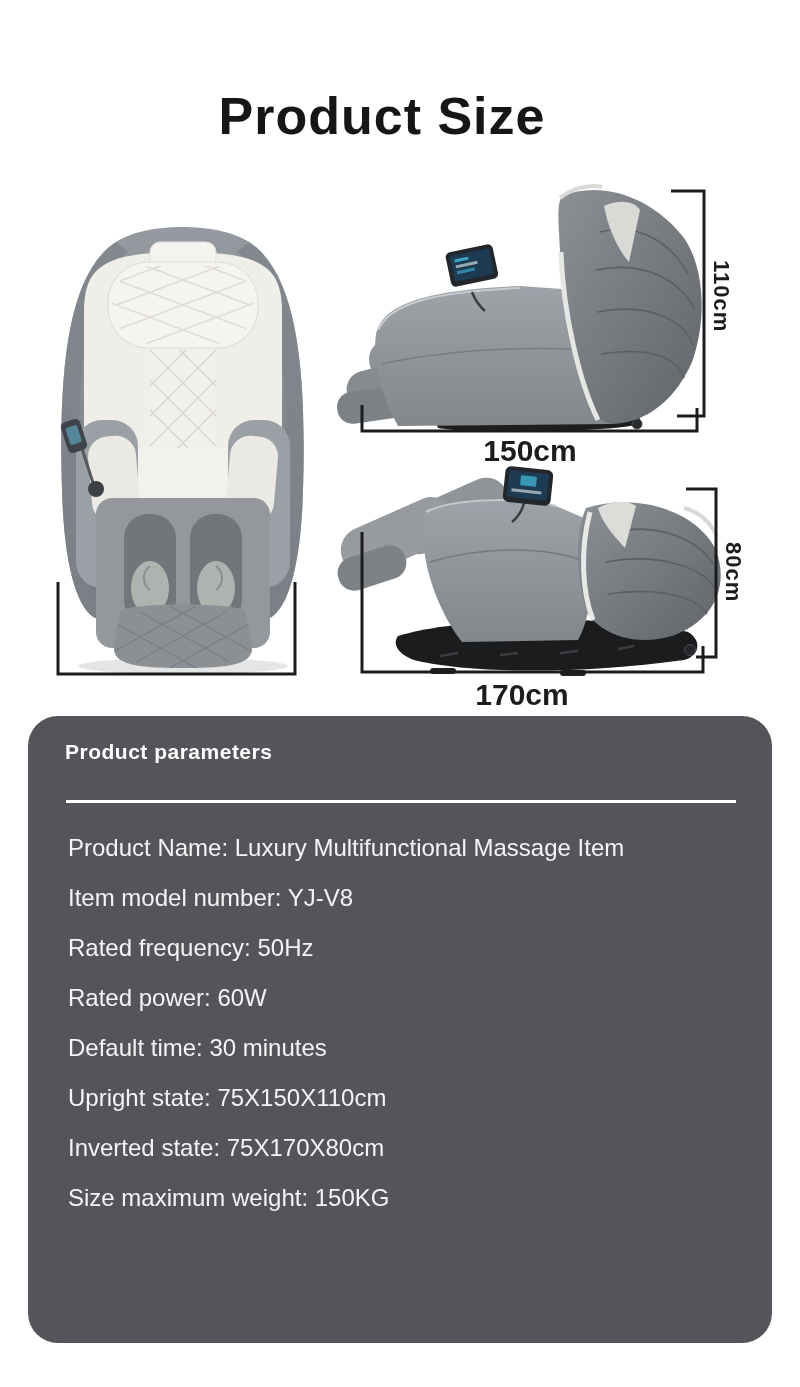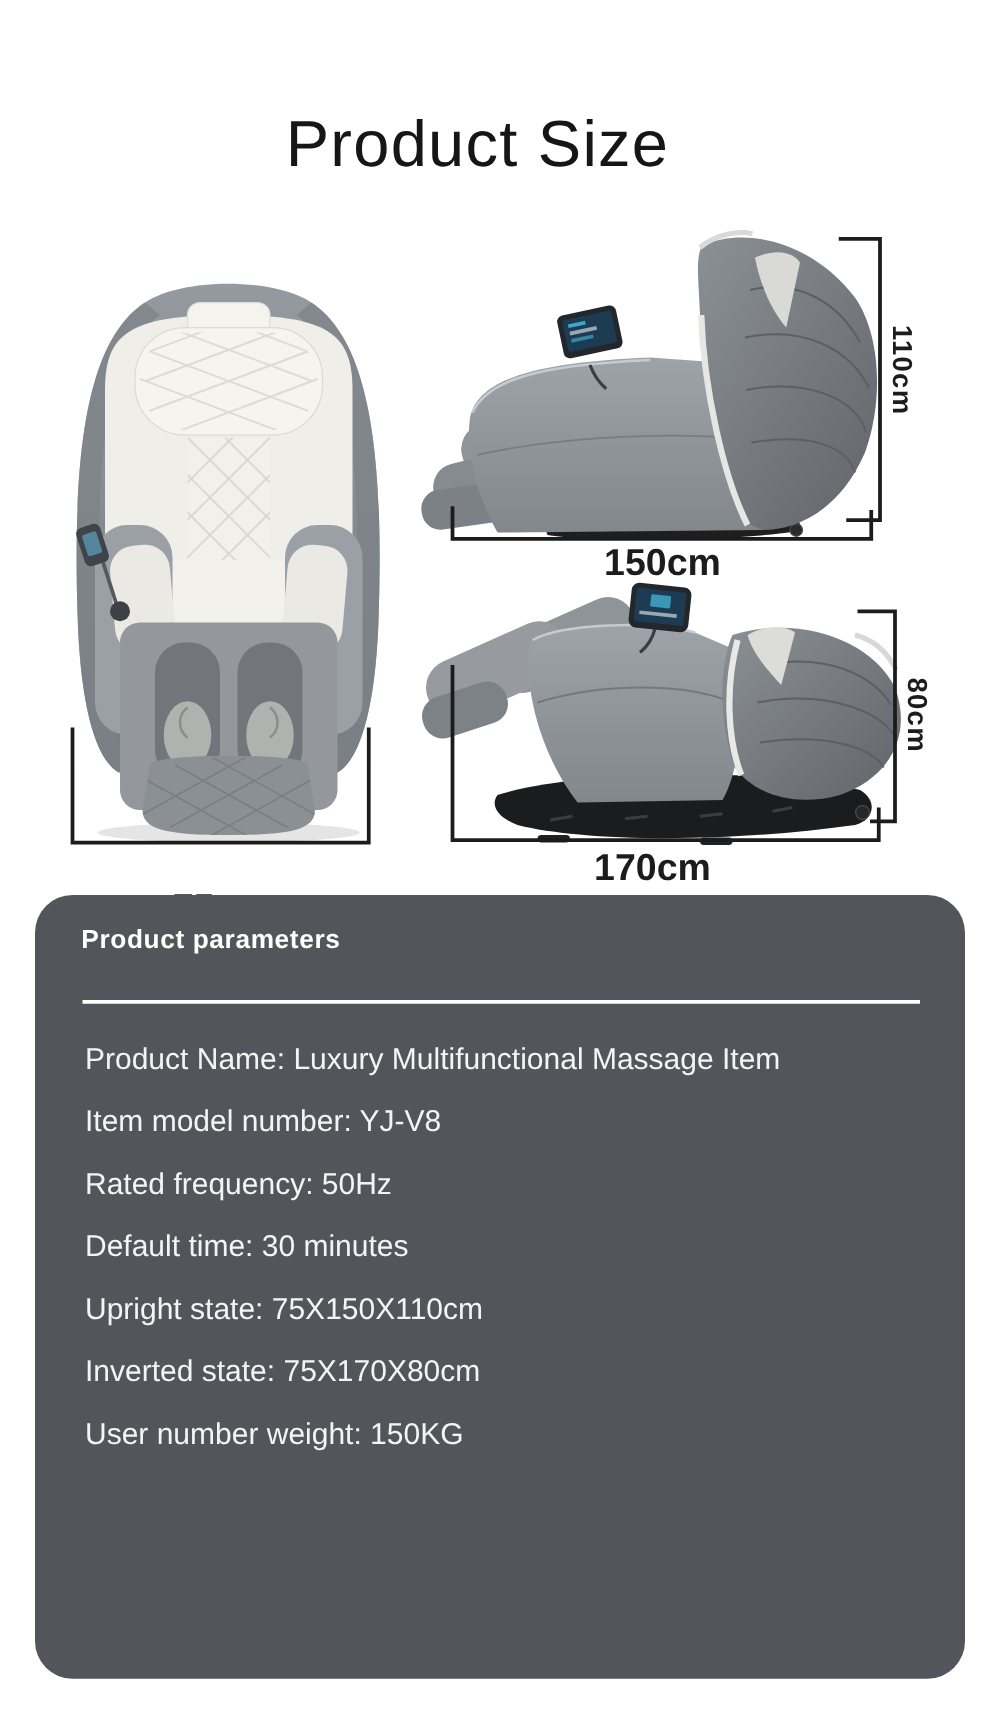--- a/index.html
+++ b/index.html
@@ -7,21 +7,21 @@
     --panel-text:#f4f4f4;
     --title-text:#161616;
     --dimension-text:#1c1c1c;
   }
   *{margin:0;padding:0;box-sizing:border-box;}
   body{background:#ffffff;font-family:"Liberation Sans",sans-serif;}
   .stage{position:relative;width:800px;height:1387px;background:#ffffff;overflow:hidden;margin:0 auto;}
 
   .page-title{
     position:absolute;left:0;top:86px;width:764px;
-    text-align:center;font-size:52px;font-weight:normal;
+    text-align:center;font-size:52px;font-weight:bold;
     letter-spacing:1px;color:var(--title-text);
   }
 
   .diagram-svg{position:absolute;left:0;top:0;width:800px;height:715px;}
 
   .dim-label{
     position:absolute;font-size:30px;font-weight:bold;color:var(--dimension-text);
     text-align:center;white-space:nowrap;
   }
   .dim-label.vertical{
@@ -225,20 +225,21 @@
   <div class="dim-label" style="left:392px;top:678px;width:260px;">170cm</div>
   <div class="dim-label vertical" style="left:720px;top:542px;">80cm</div>
 
   <div class="params-panel">
     <div class="params-heading">Product parameters</div>
     <div class="params-divider"></div>
     <div class="params-list">
       <div class="param-item">Product Name: Luxury Multifunctional Massage Item</div>
       <div class="param-item">Item model number: YJ-V8</div>
       <div class="param-item">Rated frequency: 50Hz</div>
+      <div class="param-item">Rated power: 60W</div>
       <div class="param-item">Default time: 30 minutes</div>
       <div class="param-item">Upright state: 75X150X110cm</div>
       <div class="param-item">Inverted state: 75X170X80cm</div>
-      <div class="param-item">User number weight: 150KG</div>
+      <div class="param-item">Size maximum weight: 150KG</div>
     </div>
   </div>
 
 </div>
 
 </body></html>

